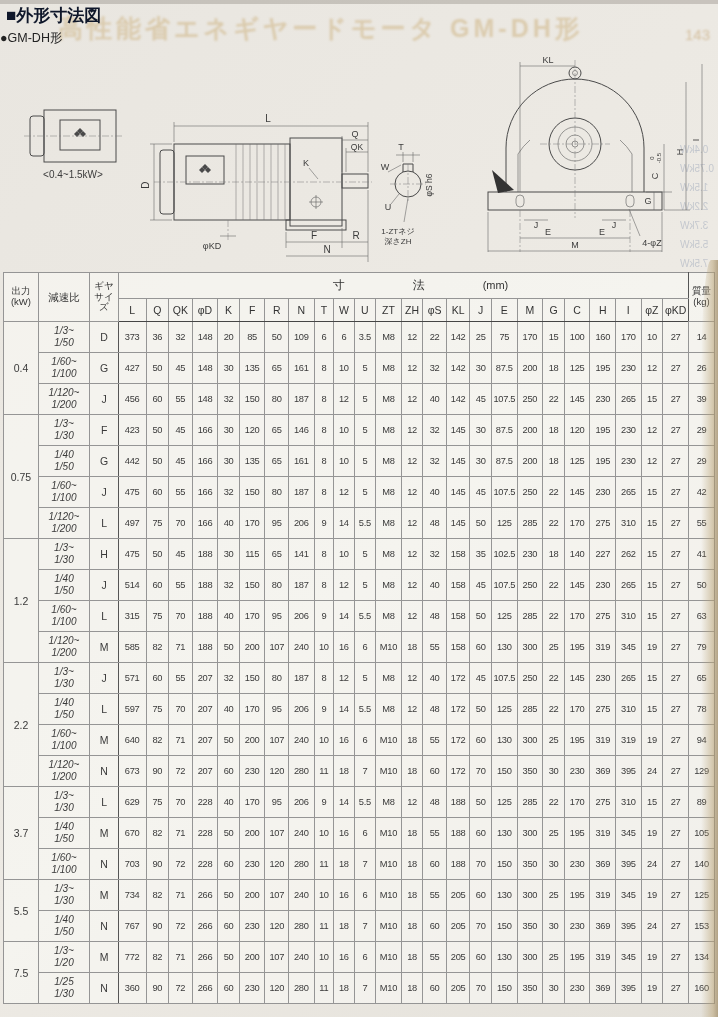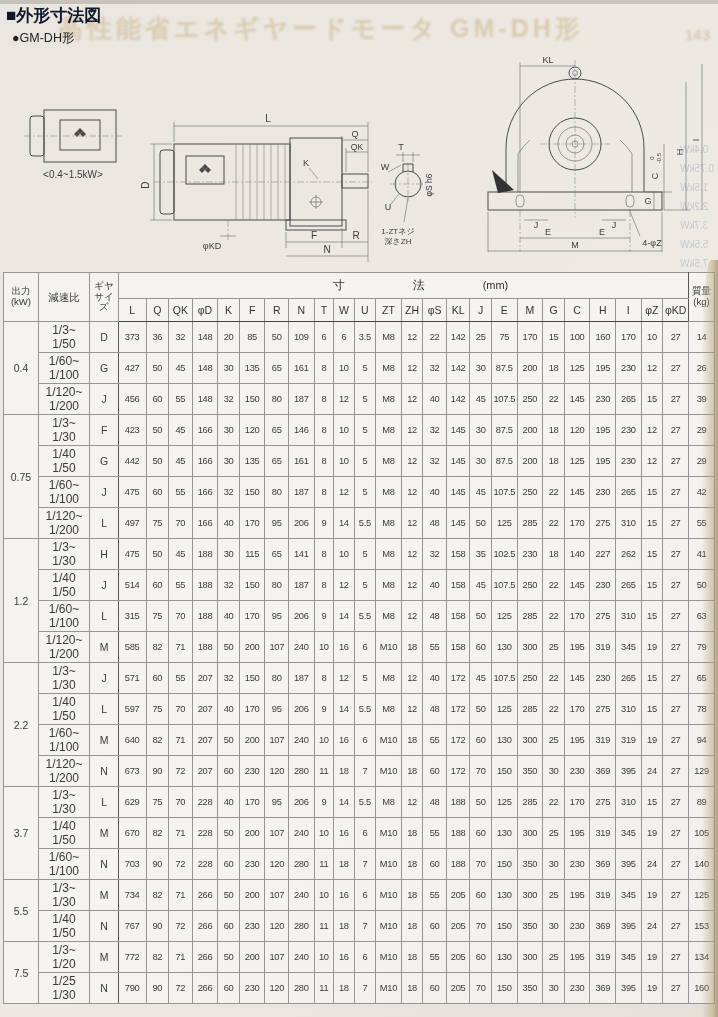--- a/index.html
+++ b/index.html
@@ -15,21 +15,21 @@
 
   
   .ghost-title{position:absolute;left:58px;top:12px;width:640px;font-size:25px;font-weight:bold;
        color:rgba(197,164,103,.42);letter-spacing:4px;filter:blur(1px);white-space:nowrap;}
   .ghost-pageno{position:absolute;right:8px;top:26px;font-size:15px;font-weight:normal;
        color:rgba(190,150,90,.5);filter:blur(.8px);}
   .ghost-kw{position:absolute;right:4px;top:140px;text-align:right;font-size:10px;line-height:19px;
        color:rgba(90,110,150,.28);transform:scaleX(-1);filter:blur(.6px);}
 
   .title{position:absolute;left:6px;top:4px;font-size:17px;font-weight:bold;color:#0f172a;}
-  .subtitle{position:absolute;left:12px;top:30px;font-size:12.5px;color:#222;}
+  .subtitle{position:absolute;left:0;top:30px;font-size:12.5px;color:#222;}
 
   svg{position:absolute;left:0;top:52px;}
   svg text{font-family:"Liberation Sans","DejaVu Sans",sans-serif;fill:#3b3b3b;}
   .ln{stroke:#4a4a4a;stroke-width:1;fill:none;}
   .ln2{stroke:#5a5a5a;stroke-width:.6;fill:none;}
   .dim{stroke:#6a6a6a;stroke-width:.6;fill:none;}
   .cl{stroke:#7a7a7a;stroke-width:.5;fill:none;stroke-dasharray:7 2 2 2;}
   .fin{stroke:#6f6f6f;stroke-width:.5;}
   .logo{fill:#4a4a4a;}
 
@@ -37,21 +37,21 @@
         border:1.6px solid #454545;background:rgba(252,251,248,.55);}
   th,td{border:1px solid #959595;text-align:center;vertical-align:middle;padding:0;overflow:hidden;}
   thead th{font-weight:normal;font-size:10.5px;color:#333;white-space:pre-line;line-height:1.15;height:25px;}
   thead tr:last-child th{border-bottom:1.4px solid #454545;font-size:10.5px;height:22px;}
   th.two{font-size:9.5px;}
   .dimspan{border-left:1.3px solid #555;border-right:1.3px solid #555;}
   .dimspan .sp{display:inline-block;margin:0 34px;font-size:12px;}
   .dimspan .unit{font-size:11px;margin-left:24px;}
   tbody td{font-size:9.3px;height:30px;color:#3a3a3a;letter-spacing:-.3px;}
   td.kw{font-size:10.5px;letter-spacing:0;}
-  td.ratio{font-size:12px;white-space:pre-line;line-height:1.2;letter-spacing:0;}
+  td.ratio{font-size:10px;white-space:pre-line;line-height:1.2;letter-spacing:0;font-style:italic;}
   td.size{font-size:10.5px;border-right:1.3px solid #555;}
   td.mass,th.massh{border-left:1.3px solid #555;}
   tr.grp td{border-top:1.4px solid #454545;}
 </style>
 </head>
 <body>
 
 <div class="page">
   <div class="top-shadow"></div>
   <div class="ghost-title">高性能省エネギヤードモータ GM-DH形</div>
@@ -916,21 +916,21 @@
           <td>319</td>
           <td>345</td>
           <td>19</td>
           <td>27</td>
           <td class="mass">134</td>
         </tr>
         <tr>
           <td class="ratio">1/25
 1/30</td>
           <td class="size">N</td>
-          <td>790</td>
+          <td>360</td>
           <td>90</td>
           <td>72</td>
           <td>266</td>
           <td>60</td>
           <td>230</td>
           <td>120</td>
           <td>280</td>
           <td>11</td>
           <td>18</td>
           <td>7</td>

